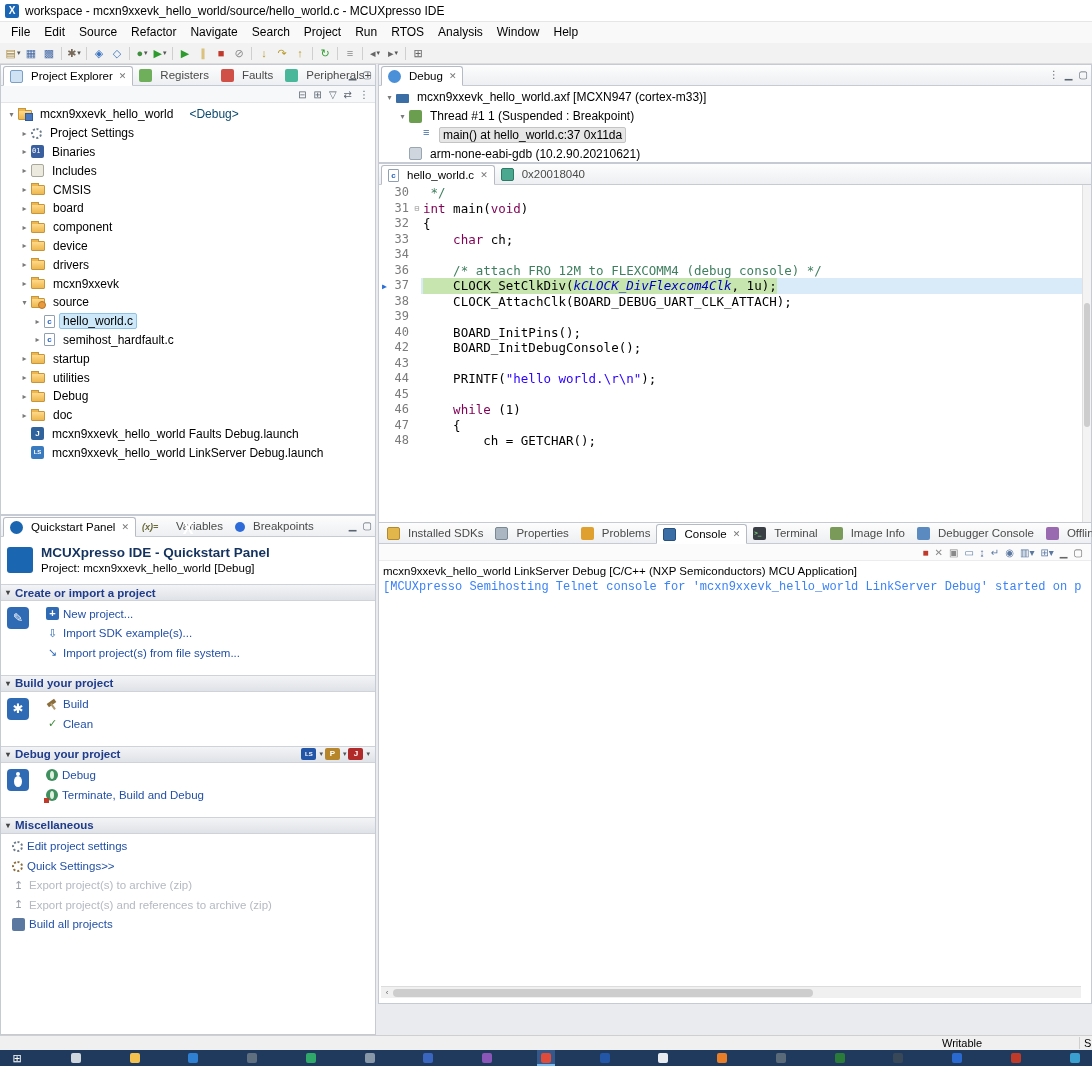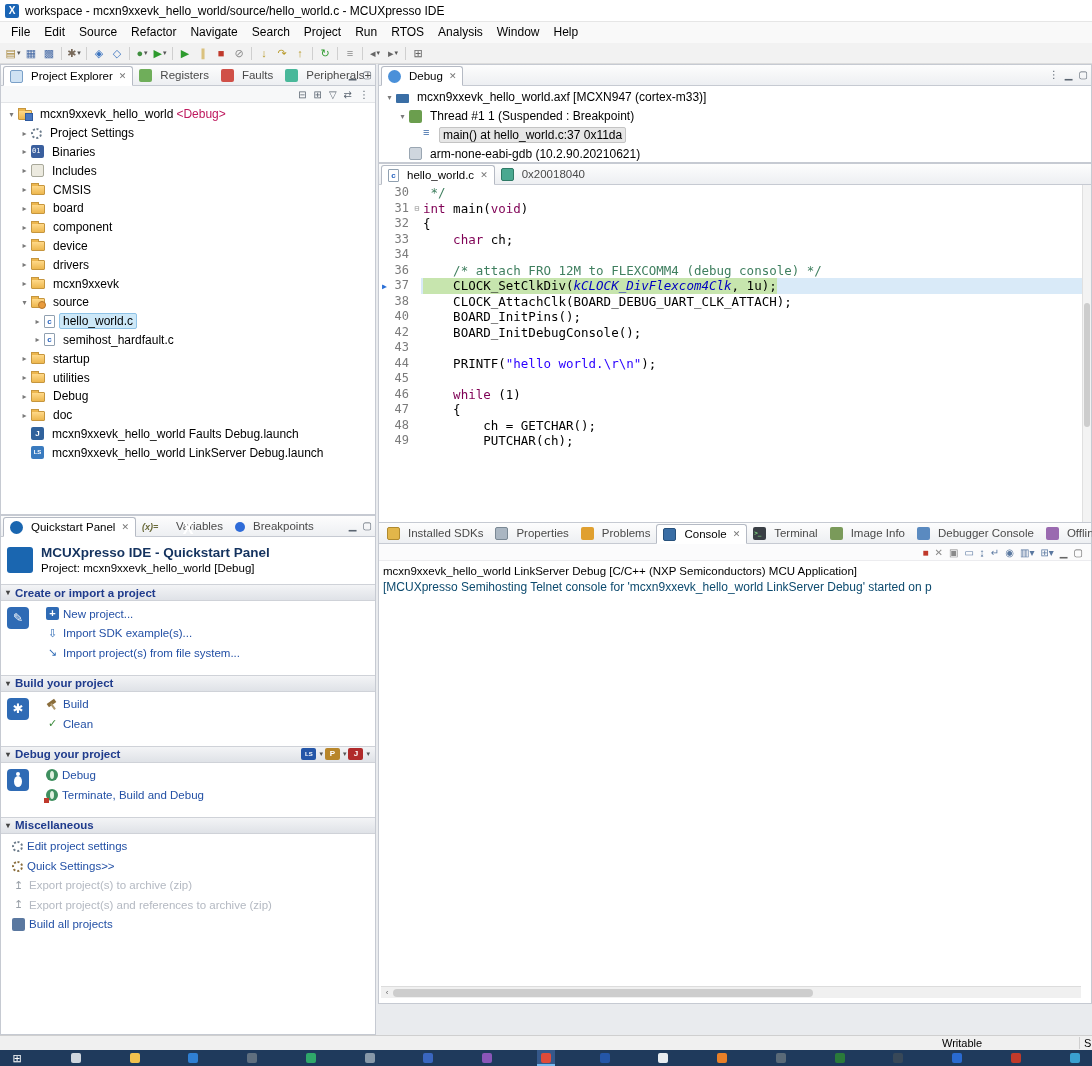--- a/index.html
+++ b/index.html
@@ -30,21 +30,21 @@
 .vti{cursor:default;font-size:10px;color:#5a6470}
 .viewbar{height:17px;background:#f7f8f9;border-bottom:1px solid #e3e5e8;display:flex;justify-content:flex-end;align-items:center;gap:7px;padding-right:6px}
 
 
 .tree{padding-top:2px;overflow:hidden}
 .treerow{display:flex;align-items:center;height:18.8px;white-space:nowrap}
 .arrow{width:13px;text-align:center;color:#7a7a7a;font-size:8px;flex:none}
 .sel{display:inline-flex;align-items:center;padding:0 3px;border:1px solid transparent;border-radius:2px}
 .treerow.selected .sel{background:#cde8f8;border-color:#8fc3e7}
 .treerow.gselected .sel{background:#e6e6e6;border-color:#c4c4c4}
-.suffix{color:#be185d;margin-left:3px}
+.suffix{color:#0c4a6e;margin-left:16px}
 
 
 .ic{display:inline-block;width:13px;height:13px;margin-right:4px;vertical-align:-2px;position:relative;border-radius:2px;background:#a9b6c4;flex:none}
 .gly{display:inline-block;min-width:13px;text-align:center;font-size:11px;margin-right:4px;vertical-align:-1px;flex:none}
 .dd{font-size:7px;color:#555}
 .folder-icon,.project-icon,.src-folder-icon{width:14px;height:10px;background:linear-gradient(#ffd989,#edb74e);border:1px solid #c6963e;border-radius:1px;margin-top:1px}
 .folder-icon::before,.project-icon::before,.src-folder-icon::before{content:"";position:absolute;top:-3px;left:-1px;width:6px;height:2px;background:#edb74e;border:1px solid #c6963e;border-bottom:none}
 .src-folder-icon::after{content:"";position:absolute;right:-2px;bottom:-2px;width:6px;height:6px;border-radius:50%;background:#e89b3c;border:1px solid #b5762a}
 .project-icon::after{content:"";position:absolute;right:-2px;bottom:-2px;width:6px;height:6px;background:#4a78c0;border:1px solid #2f5a9e}
 .c-file-icon{width:11px;height:13px;background:#fff;border:1px solid #90a0b0;border-radius:1px}
@@ -136,21 +136,21 @@
   color:#1f3b8c;font-weight:bold;height:17px;display:flex;align-items:center;padding:0 5px;gap:5px;font-size:11.5px;margin-top:4px}
 .twisty{color:#444;font-size:8px}
 .qs-head-icons{margin-left:auto;display:flex;align-items:center;gap:2px;font-weight:normal}
 .qs-body{display:flex;padding:3px 0 8px 2px}
 .qs-list{display:flex;flex-direction:column}
 .qs-item{display:flex;align-items:center;height:19.5px;padding-left:9px;color:#2350a5;font-size:11.5px;white-space:nowrap}
 .qs-item.disabled{color:#b4b9c2}
 
 
 .console-line1{font-size:11.5px;color:#000;padding:4px 4px 0;white-space:nowrap;overflow:hidden}
-.console-line2{font-family:Liberation Sans, sans-serif;font-size:12px;color:#0c4a6e;padding:3px 4px;white-space:nowrap;overflow:hidden}
+.console-line2{font-family:Liberation Mono, monospace;font-size:12px;color:#3b82f6;padding:3px 4px;white-space:nowrap;overflow:hidden}
 .ctoolbar{height:17px;display:flex;justify-content:flex-end;align-items:center;gap:6px;padding-right:8px;background:#fbfbfc;border-bottom:1px solid #ececef}
 .cti{font-size:10px}
 
 
 .statusbar{position:absolute;left:0;top:1035px;width:1092px;height:15px;background:#f0f0f0;border-top:1px solid #cfcfcf;font-size:11px}
 .statusbar .writable{position:absolute;left:942px;top:1px}
 .statusbar .mode{position:absolute;left:1079px;top:1px;border-left:1px solid #cfcfcf;padding-left:4px}
 .taskbar{position:absolute;left:0;top:1050px;width:1092px;height:16px;background:#1f3a5c;display:flex;align-items:center;justify-content:space-between;padding:0 8px}
 .tb-item{width:18px;height:16px;display:flex;align-items:center;justify-content:center;flex:none}
 .tb-item.active{background:#35588a;box-shadow:inset 0 -2px 0 #76b9ef}
@@ -648,20 +648,26 @@
         <span class="code"><span class="sy-p">    CLOCK_SetClkDiv(</span><span class="sy-e">kCLOCK_DivFlexcom4Clk</span><span class="sy-p">, 1u);</span></span>
       </div>
       <div class="cl">
         <span class="ann"></span>
         <span class="num">38</span>
         <span class="fold"></span>
         <span class="code"><span class="sy-p">    CLOCK_AttachClk(BOARD_DEBUG_UART_CLK_ATTACH);</span></span>
       </div>
       <div class="cl">
         <span class="ann"></span>
+        <span class="num">39</span>
+        <span class="fold"></span>
+        <span class="code"></span>
+      </div>
+      <div class="cl">
+        <span class="ann"></span>
         <span class="num">40</span>
         <span class="fold"></span>
         <span class="code"><span class="sy-p">    BOARD_InitPins();</span></span>
       </div>
       <div class="cl">
         <span class="ann"></span>
         <span class="num">42</span>
         <span class="fold"></span>
         <span class="code"><span class="sy-p">    BOARD_InitDebugConsole();</span></span>
       </div>

